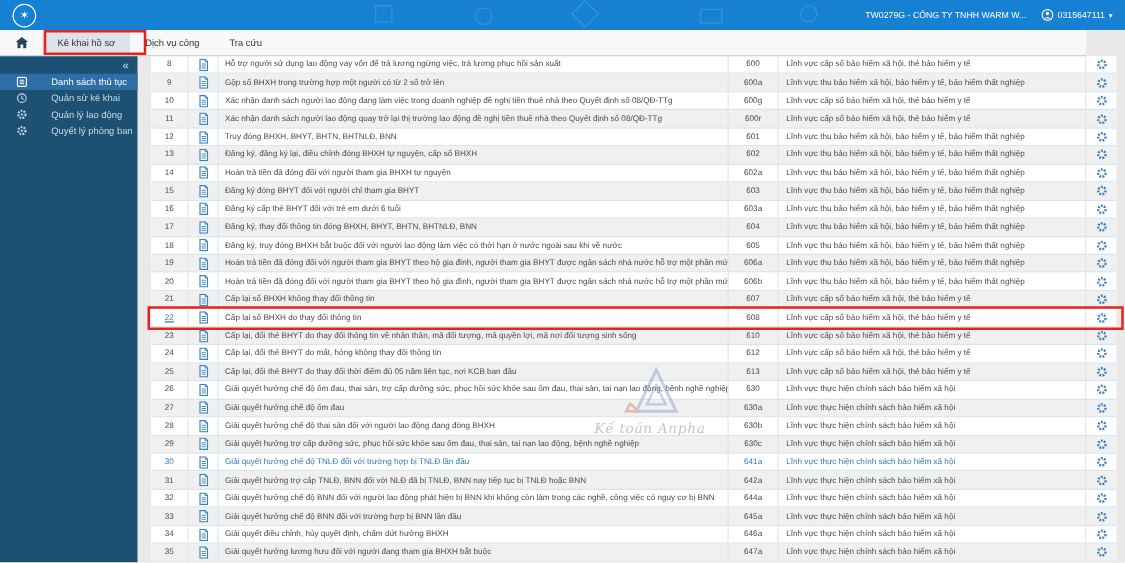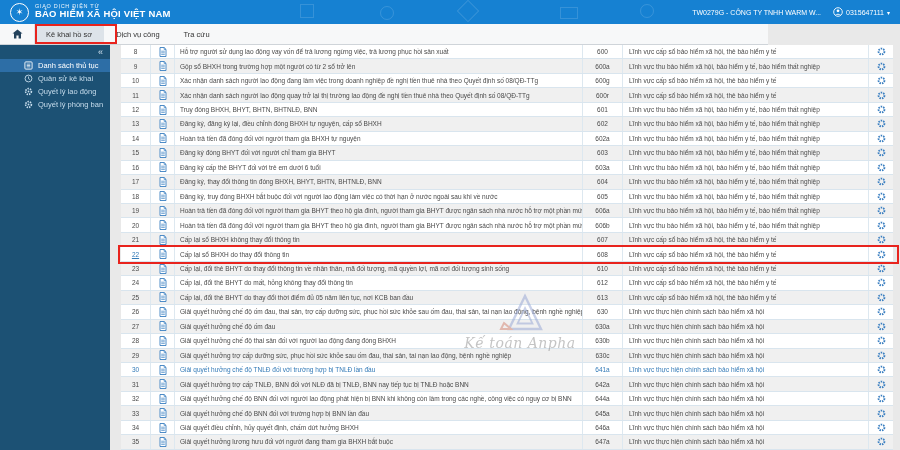--- a/index.html
+++ b/index.html
@@ -24,42 +24,42 @@
   .h-sub   { font-size:5.5px; letter-spacing:.7px; opacity:.92; }
   .h-title { font-size:9.5px; font-weight:bold; letter-spacing:.2px; }
   .h-right {
     position:absolute; right:10px; top:0; height:24px;
     display:flex; align-items:center; gap:12px; font-size:7px;
   }
   .account { display:flex; align-items:center; gap:3px; }
   .caret { font-size:6px; }
   
   .navbar {
-    position:absolute; top:24px; left:0; width:768px; height:21px;
+    position:absolute; top:24px; left:0; width:869px; height:21px;
     background:#f7f8f9; border-bottom:1px solid #cfd4d9;
     display:flex; align-items:stretch; z-index:2; box-sizing:border-box;
   }
   .nav-home { width:34px; display:flex; align-items:center; justify-content:center; }
   .nav-item {
     display:flex; align-items:center; padding:0 12px;
     font-size:7.5px; color:#333; white-space:nowrap; cursor:pointer;
   }
   .nav-item.active { background:#dde3e9; }
   
   .sidebar {
     position:absolute; top:45px; left:0; width:110px; height:405px;
     background:#1c5174; z-index:2;
   }
   .collapse-row {
     height:14px; display:flex; justify-content:flex-end; align-items:center;
     padding-right:7px; color:#cfe0ee; font-size:9px; cursor:pointer;
   }
   .side-item {
-    height:13px; display:flex; align-items:center; gap:5px;
-    padding-left:24px; color:#c6dcec; font-size:7.5px; white-space:nowrap; cursor:pointer;
+    height:13px; display:flex; align-items:center; gap:19px;
+    padding-left:13px; color:#c6dcec; font-size:7.5px; white-space:nowrap; cursor:pointer;
   }
   .side-item.active { background:#2d6ea6; color:#fff; }
   .side-item svg { flex:none; }
   
   .main { position:absolute; top:45px; left:110px; width:790px; height:405px; background:#e9e9e9; }
   .table {
     position:absolute; left:11px; top:0; width:772px; height:405px;
     background:#fff; overflow:hidden;
   }
   .trow {
@@ -77,21 +77,21 @@
   .c.action { width:24px;  justify-content:center; border-right:none; }
   .trow.link-row .stt, .trow.link-row .name, .trow.link-row .code, .trow.link-row .field { color:#337ab7; }
   .trow.hl .stt { color:#337ab7; text-decoration:underline; }
   
   .watermark {
     position:absolute; left:455px; top:293px; width:130px; text-align:center;
     opacity:.5; pointer-events:none; z-index:3;
   }
   .wm-text {
     font-family:"DejaVu Serif", serif; font-style:italic;
-    font-size:14px; color:#8a8a8a; letter-spacing:.5px; margin-top:-2px;
+    font-size:11px; color:#8a8a8a; letter-spacing:.5px; margin-top:-2px;
   }
   
   .anno {
     position:absolute; border:2px solid #e8231d; box-sizing:border-box;
     pointer-events:none; z-index:9; background:transparent;
   }
   #anno-nav { left:35px;  top:24px;  width:82px;  height:20px; }
   #anno-row { left:118px; top:245px; width:781px; height:19px; }
 </style>
 </head>
@@ -99,24 +99,20 @@
 
 <div class="header">
   <div class="h-shape" style="left:300px;top:4px;width:12px;height:12px;"></div>
   <div class="h-shape" style="left:380px;top:6px;width:12px;height:12px;border-radius:50%;"></div>
   <div class="h-shape" style="left:460px;top:3px;width:14px;height:14px;transform:rotate(45deg);"></div>
   <div class="h-shape" style="left:560px;top:7px;width:16px;height:10px;"></div>
   <div class="h-shape" style="left:640px;top:4px;width:12px;height:12px;border-radius:50%;"></div>
   <div class="logo">
       <span>✶</span>
     </div>
-  <div class="h-titles">
-    <div class="h-sub">GIAO DỊCH ĐIỆN TỬ</div>
-    <div class="h-title">BẢO HIỂM XÃ HỘI VIỆT NAM</div>
-  </div>
   <div class="h-right">
     <span>TW0279G - CÔNG TY TNHH WARM W...</span>
     <span class="account">
       <svg width="10" height="10" viewBox="0 0 10 10">
         <circle cx="5" cy="5" r="4.3" fill="none" stroke="#fff" stroke-width="0.9"></circle>
         <circle cx="5" cy="3.8" r="1.4" fill="#fff"></circle>
         <path d="M2.2 7.8 Q5 5.6 7.8 7.8" fill="#fff"></path>
       </svg>
       <span>0315647111</span>
       <span class="caret">▾</span>
@@ -153,21 +149,21 @@
       <circle cx="5" cy="5" r="3.8" fill="none" stroke="currentColor" stroke-width="1"></circle>
       <path d="M5 2.8 V5.2 L6.6 6.2" fill="none" stroke="currentColor" stroke-width="0.9"></path>
     </svg>
     <span>Quản sử kê khai</span>
   </div>
   <div class="side-item">
     <svg width="9" height="9" viewBox="0 0 10 10">
       <circle cx="5" cy="5" r="3.2" fill="none" stroke="currentColor" stroke-width="1.8" stroke-dasharray="1.6 1.1"></circle>
       <circle cx="5" cy="5" r="1" fill="currentColor"></circle>
     </svg>
-    <span>Quyết lý lao động</span>
+    <span>Quản lý lao động</span>
   </div>
   <div class="side-item">
     <svg width="9" height="9" viewBox="0 0 10 10">
       <circle cx="5" cy="5" r="3.2" fill="none" stroke="currentColor" stroke-width="1.8" stroke-dasharray="1.6 1.1"></circle>
       <circle cx="5" cy="5" r="1" fill="currentColor"></circle>
     </svg>
     <span>Quyết lý phòng ban</span>
   </div>
 </div>
 

